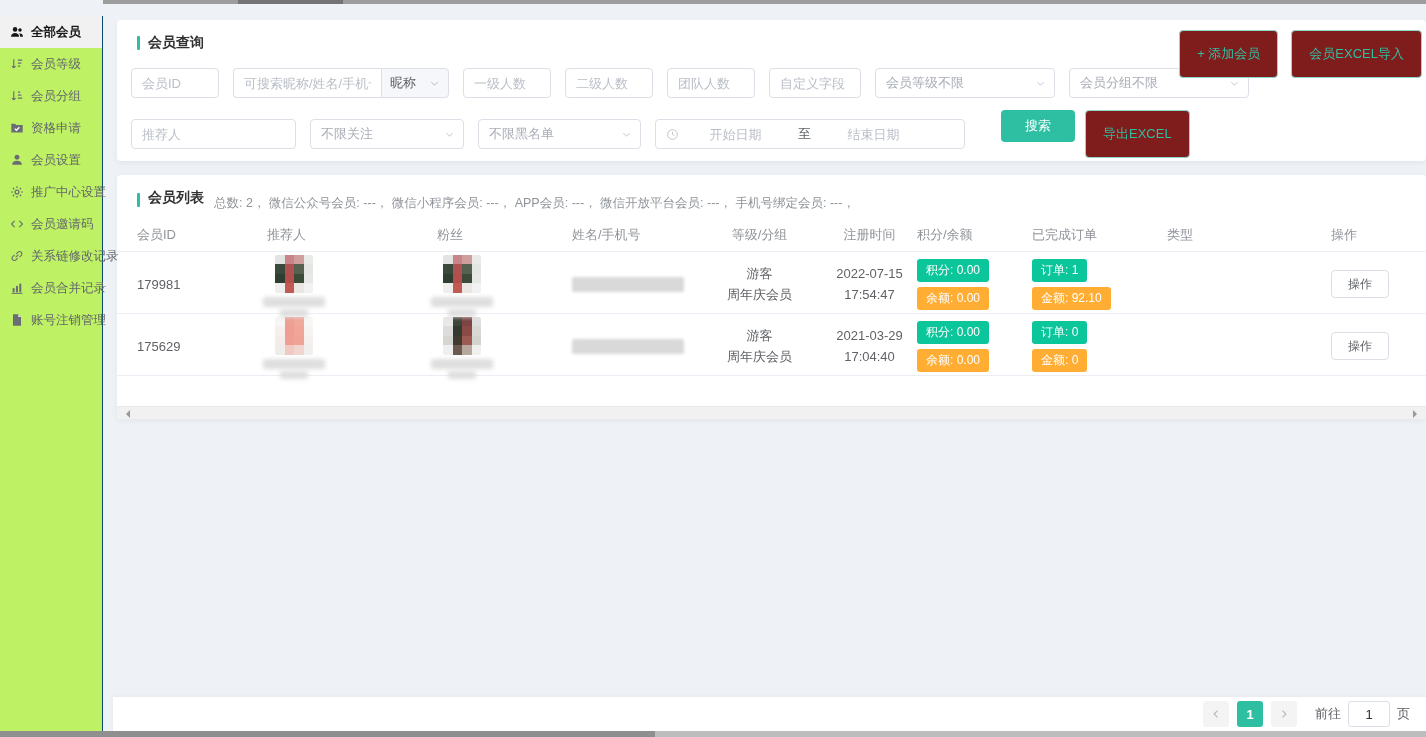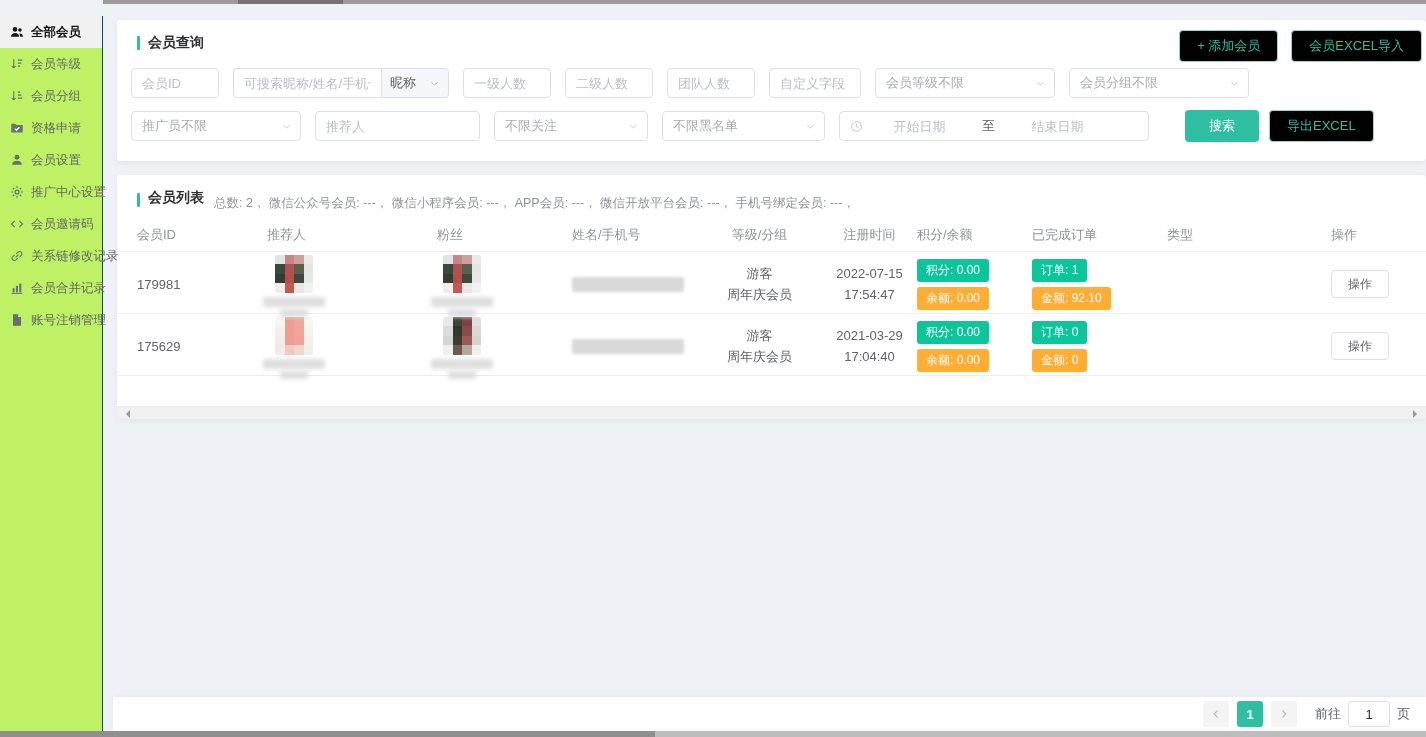--- a/index.html
+++ b/index.html
@@ -32,21 +32,21 @@
   
   .main{position:absolute;left:104px;top:0;right:0;bottom:0}
   .card{position:absolute;left:13px;right:0;background:#fff;border-radius:4px;box-shadow:0 2px 6px rgba(0,0,0,.05)}
   .card-query{top:20px;height:141px}
   .card-list{top:175px;height:244px}
 
   .panel-title{display:flex;align-items:center;padding:14px 20px 0;font-size:14px;font-weight:700;color:#303133}
   .panel-title .bar{display:inline-block;width:3px;height:14px;background:var(--accent);margin-right:8px;border-radius:1px}
 
   .top-actions{position:absolute;top:10px;right:4px;display:flex;gap:13px}
-  .btn-outline{height:32px;padding:0 17px;border:1px solid #8ed9c9;color:var(--accent);background:#000000;border-radius:4px;font-size:13px;display:inline-flex;align-items:center;cursor:pointer;white-space:nowrap}
+  .btn-outline{height:48px;padding:0 17px;border:1px solid #8ed9c9;color:var(--accent);background:#7f1d1d;border-radius:4px;font-size:13px;display:inline-flex;align-items:center;cursor:pointer;white-space:nowrap}
   .btn-solid{height:32px;padding:0 24px;border:none;background:var(--accent);color:#fff;border-radius:4px;font-size:13px;display:inline-flex;align-items:center;cursor:pointer;white-space:nowrap}
 
   .filter-row{display:flex;align-items:center;gap:14px;padding:0 14px;margin-top:16px}
   .filter-row+.filter-row{margin-top:12px}
   .f-input{height:30px;border:1px solid var(--border);border-radius:4px;padding:0 10px;font-size:13px;color:#303133;outline:none;font-family:inherit;background:#fff}
   .f-input::placeholder{color:var(--ph)}
   .f-group{display:flex;height:30px}
   .f-group .f-input{border-radius:4px 0 0 4px;border-right:none;flex:1 1 auto;width:146px}
   .f-append{width:68px;background:#f5f7fa;border:1px solid var(--border);border-radius:0 4px 4px 0;display:flex;align-items:center;justify-content:space-between;padding:0 8px;color:#5f6266;cursor:pointer}
   .f-append .chev{color:#b3b7bd;display:inline-flex}
@@ -250,28 +250,20 @@
         <div class="f-select" data-name="filter-member-group">
           <span data-name="select-value">会员分组不限</span>
           <span class="chev" data-name="chevron-down-icon">
             <svg width="11" height="11" viewBox="0 0 16 16">
               <path d="M3.5 6l4.5 4.5L12.5 6" fill="none" stroke="currentColor" stroke-width="1.4"></path>
             </svg>
           </span>
         </div>
       </div>
     <div class="filter-row" data-name="filter-row-2">
-      <div class="f-select" data-name="filter-promoter">
-          <span data-name="select-value">推广员不限</span>
-          <span class="chev" data-name="chevron-down-icon">
-            <svg width="11" height="11" viewBox="0 0 16 16">
-              <path d="M3.5 6l4.5 4.5L12.5 6" fill="none" stroke="currentColor" stroke-width="1.4"></path>
-            </svg>
-          </span>
-        </div>
         <input class="f-input" placeholder="推荐人" data-name="filter-referrer" style="">
         <div class="f-select" data-name="filter-follow-status">
           <span data-name="select-value">不限关注</span>
           <span class="chev" data-name="chevron-down-icon">
             <svg width="11" height="11" viewBox="0 0 16 16">
               <path d="M3.5 6l4.5 4.5L12.5 6" fill="none" stroke="currentColor" stroke-width="1.4"></path>
             </svg>
           </span>
         </div>
         <div class="f-select" data-name="filter-blacklist">

